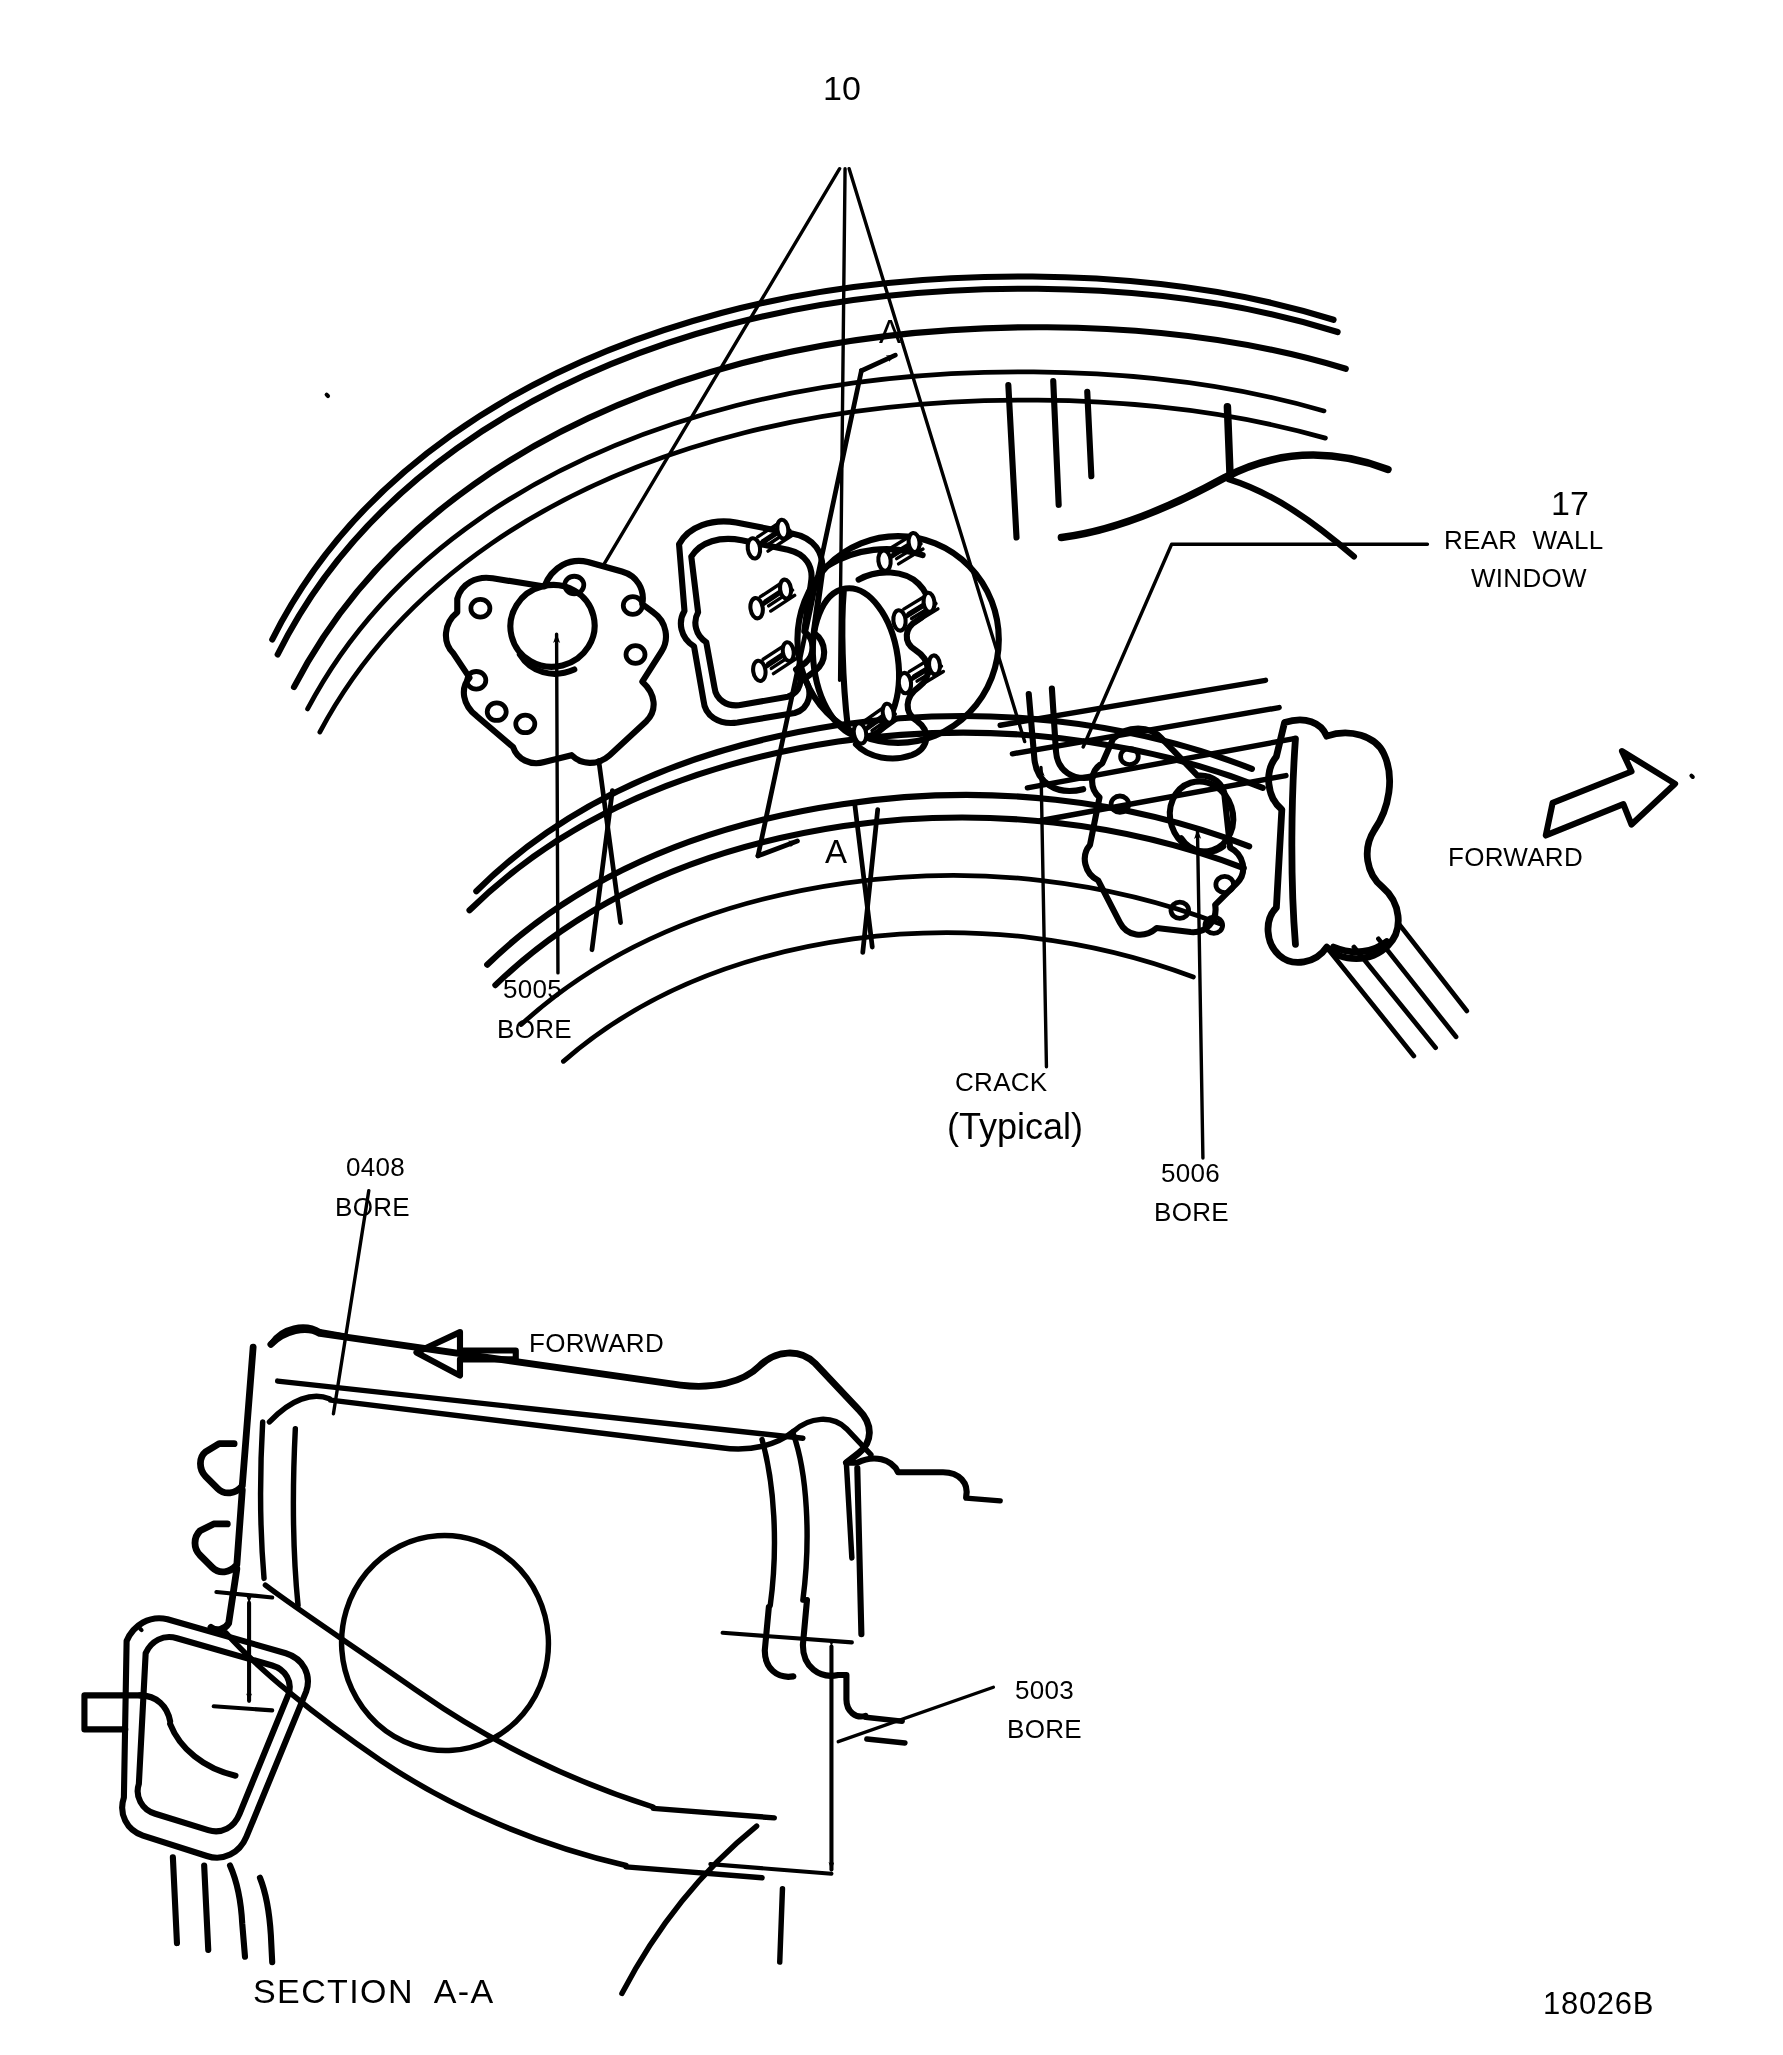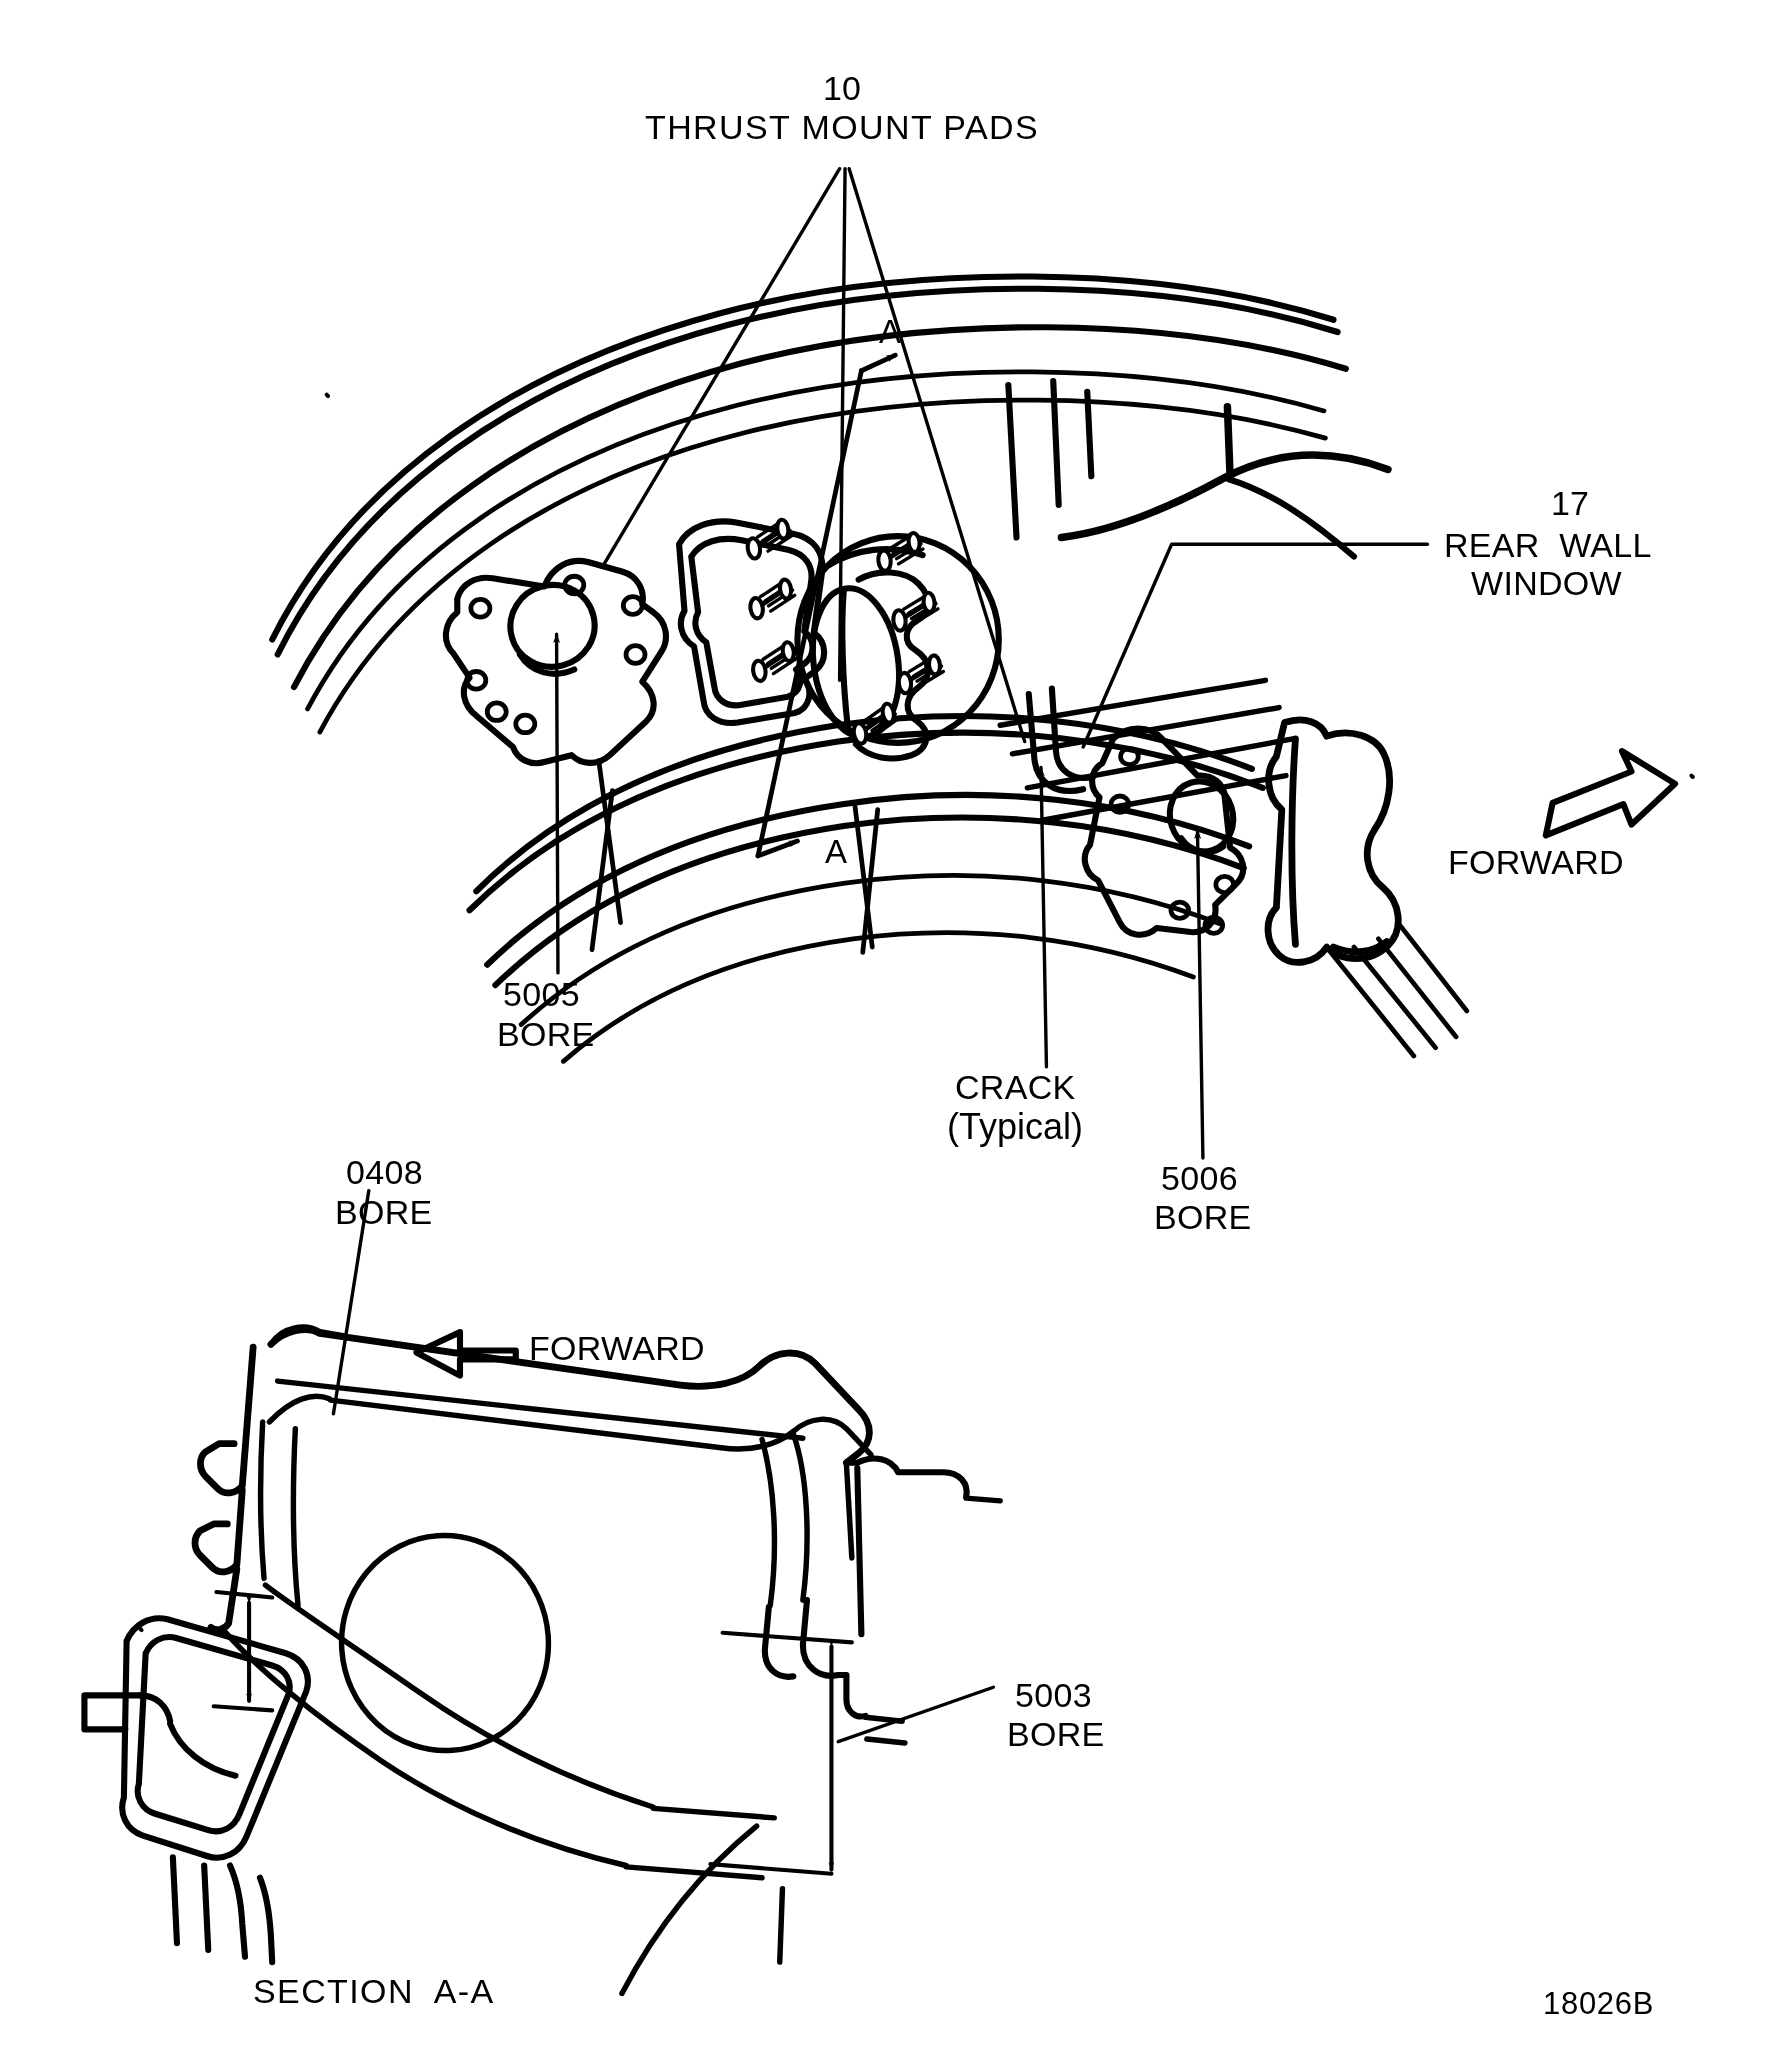--- a/index.html
+++ b/index.html
@@ -4,21 +4,21 @@
 <style>
   html,body{margin:0;padding:0;background:#ffffff;}
   body{width:1784px;height:2056px;position:relative;overflow:hidden;
        font-family:"Liberation Sans", sans-serif;color:#000;}
   #sheet{position:absolute;left:0;top:0;width:1784px;height:1904px;background:#fff;}
   svg{position:absolute;left:0;top:0;width:1784px;height:2056px;}
   .lbl{position:absolute;font-family:"Liberation Sans",sans-serif;color:#000;
        white-space:pre;line-height:1.18;}
   .t-title{font-size:34px;letter-spacing:1.4px;}
   .t-num{font-size:34px;}
-  .t-lead{font-size:34px;letter-spacing:0.3px;}
+  .t-lead{font-size:26px;letter-spacing:0.3px;}
   .t-leadsm{font-size:36px;}
   .t-sec{font-size:34px;letter-spacing:1.4px;}
   .t-id{font-size:31px;letter-spacing:0.7px;}
   .t-A{font-size:33px;}
   .ctr{text-align:center;}
 </style>
 </head>
 <body>
 
 <div id="sheet">
@@ -313,21 +313,20 @@
       <path d="M480,580 L482,582"></path>
       <path d="M2486,1140 L2488,1142"></path>
       <path d="M206,2394 L208,2396"></path>
     </g>
 
   </g>
 </svg>
 
 <div class="lbl t-num ctr" style="left:767px;top:68px;width:150px;">10</div>
 
-<div class="lbl t-title ctr" style="left:570px;top:107px;width:544px;">THRUST MOUNT PADS</div>
 
 <div class="lbl t-A" style="left:879px;top:313px;">A</div>
 
 <div class="lbl t-A" style="left:825px;top:833px;">A</div>
 
 <div class="lbl t-num" style="left:1551px;top:483px;">17</div>
 
 <div class="lbl t-lead" style="left:1444px;top:525px;">REAR  WALL</div>
 
 <div class="lbl t-lead" style="left:1471px;top:563px;">WINDOW</div>

